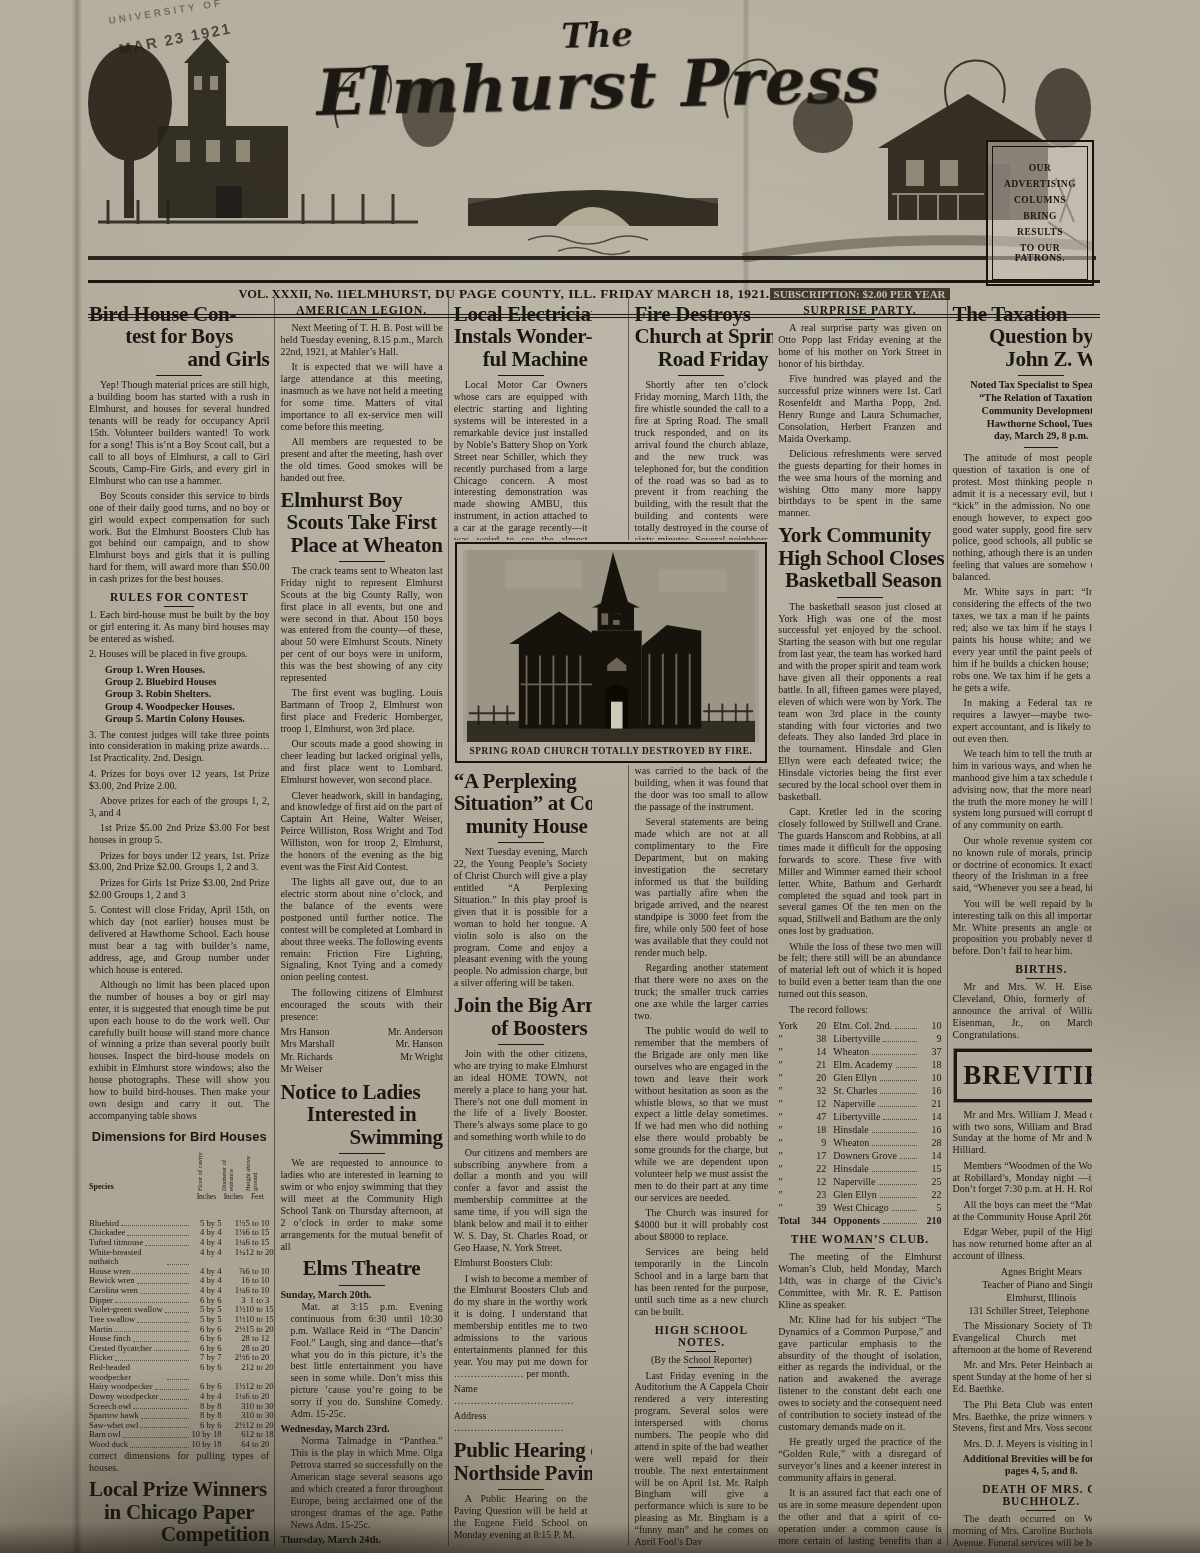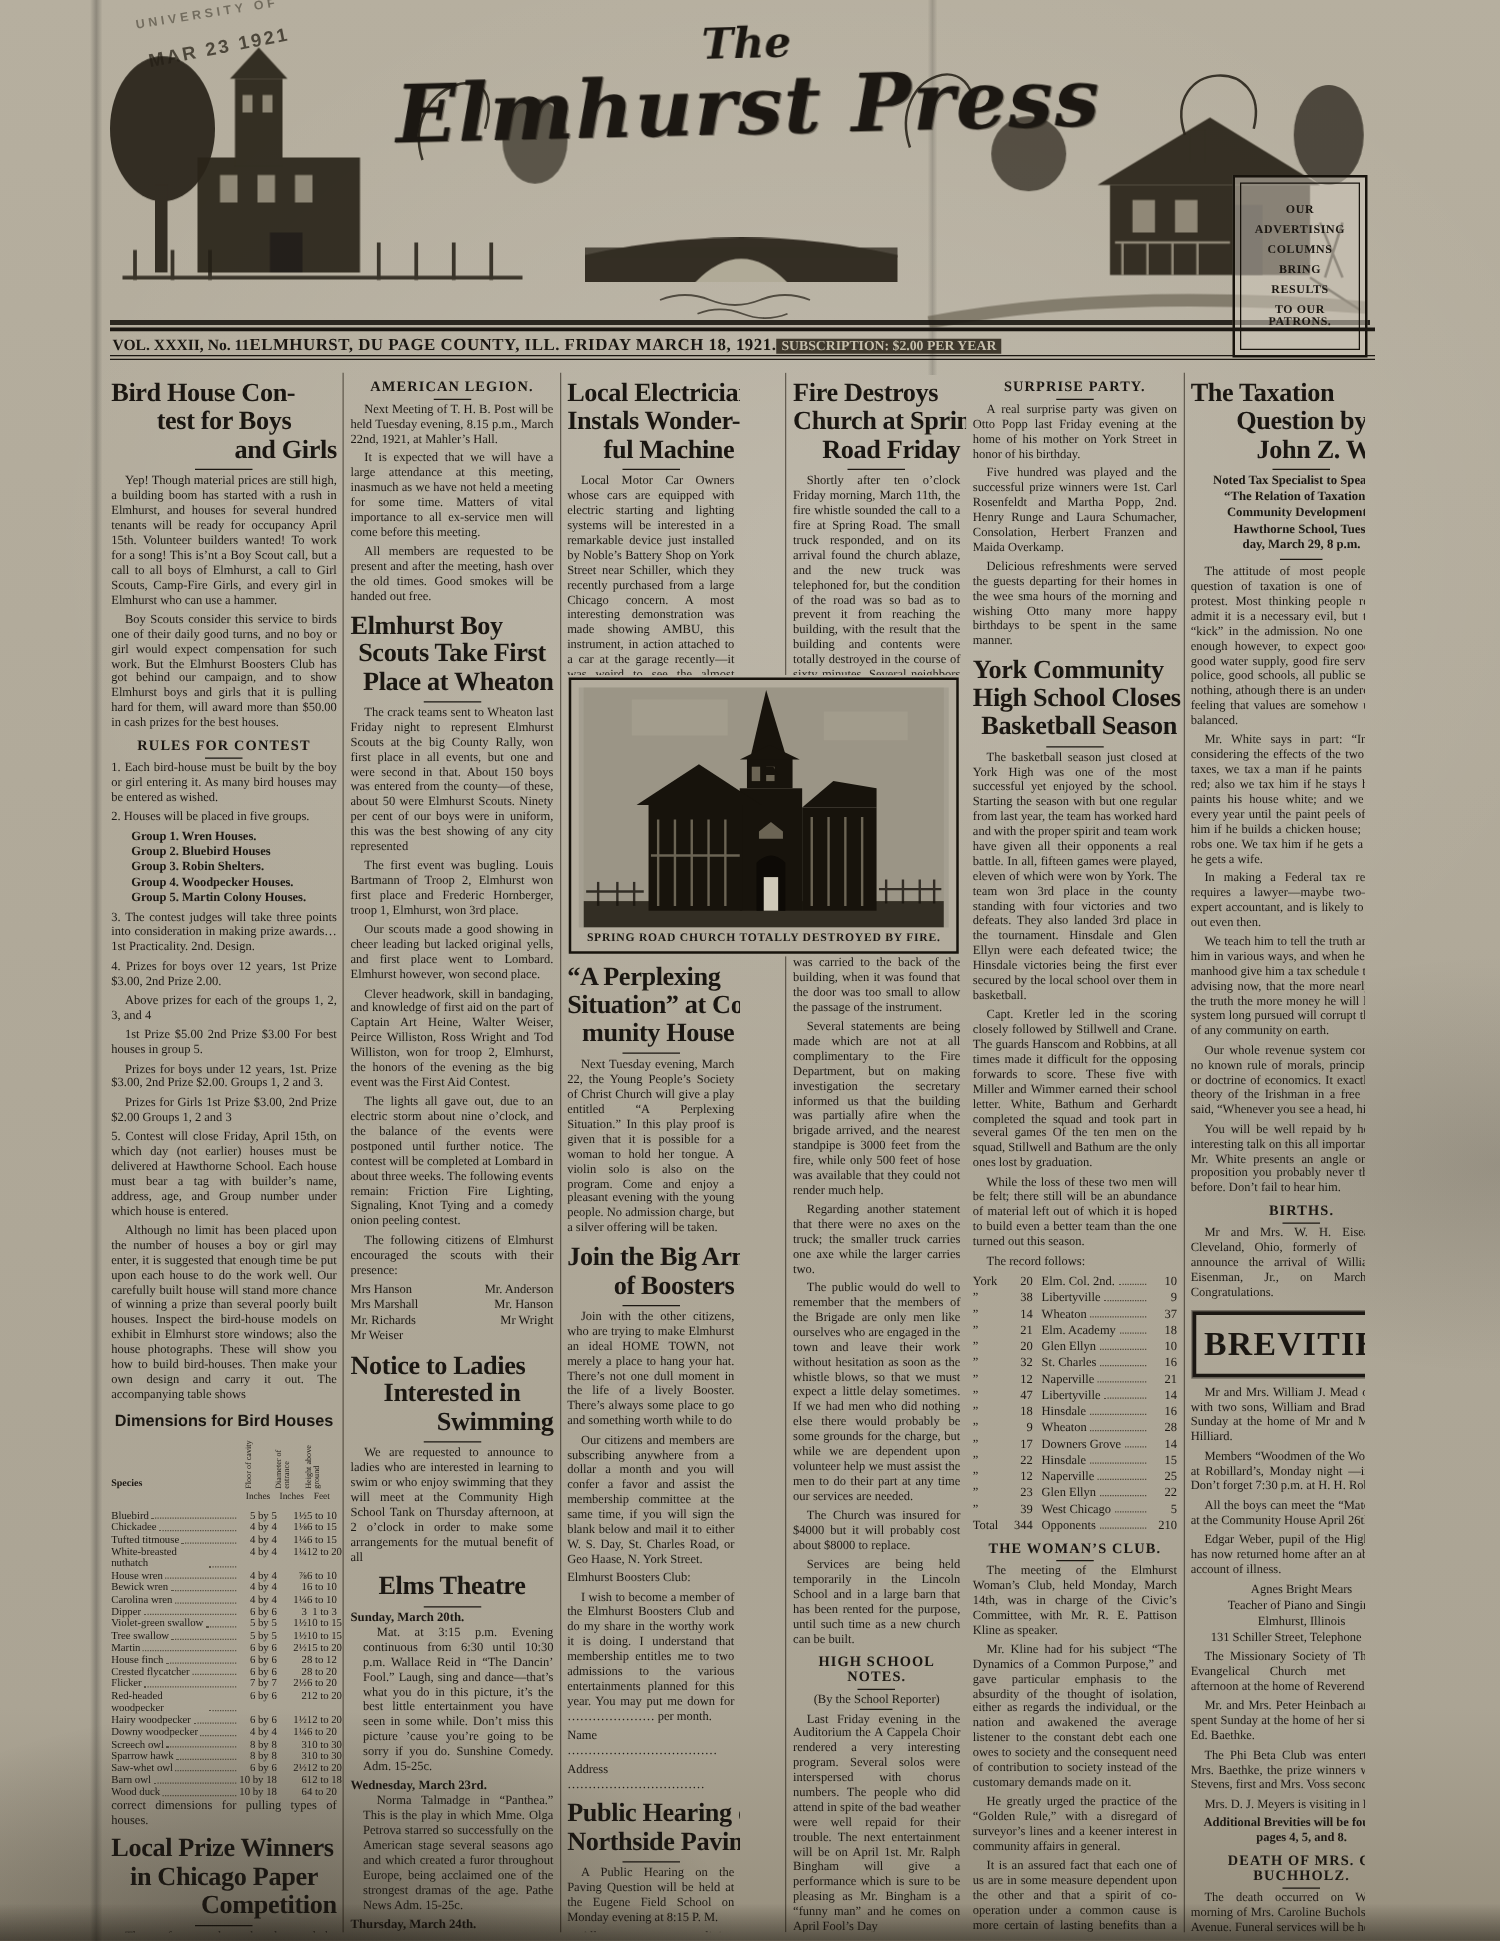--- a/index.html
+++ b/index.html
@@ -27,22 +27,22 @@
   .adbox{position:absolute;right:2px;top:132px;width:96px;border:2px solid #17130c;background:rgba(205,199,186,.55);
     padding:4px;}
   .adbox-in{border:1px solid #17130c;padding:10px 3px;text-align:center;}
   .adbox-in div{font-weight:bold;font-size:9.5px;letter-spacing:.5px;margin:6px 0;}
   .stamp-univ{position:absolute;left:108px;top:6px;transform:rotate(-9deg);font-family:"Liberation Sans",sans-serif;
     font-size:10px;letter-spacing:3px;font-weight:bold;color:rgba(32,26,16,.45);}
   .stamp-date{position:absolute;left:118px;top:30px;transform:rotate(-11deg);font-family:"Liberation Sans",sans-serif;
     font-size:15px;letter-spacing:2px;font-weight:bold;color:rgba(32,26,16,.7);}
 
   
-  .dateline{position:absolute;left:88px;top:262px;width:1008px;display:flex;justify-content:flex-start;
-    align-items:baseline;border-top:3px solid #1b1712;border-bottom:4px double #1b1712;padding:3px 2px 0;}
+  .dateline{position:absolute;left:88px;top:280px;width:1008px;display:flex;justify-content:center;
+    align-items:baseline;border-top:3px solid #1b1712;border-bottom:4px double #1b1712;padding:3px 2px 12px;}
   .dl-left{font-weight:bold;font-size:12.5px;}
   .dl-center{font-weight:bold;font-size:13.5px;letter-spacing:.4px;}
   .dl-right{font-weight:bold;font-size:11px;background:rgba(28,22,12,.78);color:#c6bfac;padding:0 4px;}
 
   
   .cols{position:absolute;left:84px;top:298px;width:1008px;height:1248px;display:flex;overflow:hidden;}
   .col{overflow:hidden;padding:0 5px;}
   .col + .col, .colpair{border-left:1px solid rgba(25,18,10,.55);}
   .colpair{display:flex;flex-direction:column;overflow:hidden;}
   .pair-row{display:flex;height:242px;overflow:hidden;}
@@ -70,38 +70,38 @@
   .centerblk{text-align:center;font-size:10px;line-height:1.3;margin:2px 0 3px;}
   .brevbox{border:3px solid #1b1712;box-shadow:0 0 0 1px rgba(27,23,18,.4);margin:8px 1px 7px;padding:8px 2px;
     text-align:center;font-weight:bold;font-size:27px;letter-spacing:1px;}
 
   
   .bt-title{font-family:"Liberation Sans",sans-serif;font-weight:bold;font-size:13px;text-align:center;margin:7px 0 3px;}
   .bt-head{display:flex;align-items:flex-end;margin-bottom:1px;}
   .bt-head .sp{flex:1;font-size:8px;font-weight:bold;}
   .bt-rot{writing-mode:vertical-rl;transform:rotate(180deg);font-size:6.5px;line-height:1;height:44px;
     width:24px;text-align:left;}
-  .bt-units{display:flex;font-size:7.5px;border-bottom:.5px solid rgba(27,23,18,.0);margin-bottom:6px;font-family:Liberation Serif, serif;}
+  .bt-units{display:flex;font-size:7.5px;border-bottom:.5px solid rgba(27,23,18,.0);margin-bottom:17px;font-family:Liberation Serif, serif;}
   .bt-units .sp{flex:1;}
   .bt-units span{width:24px;text-align:center;}
   .bt-units span.w2{width:30px;}
   .bt-row{display:flex;font-size:8.6px;line-height:1.12;}
   .bt-name{max-width:76px;}
   .bt-lead{flex:1;border-bottom:1px dotted rgba(40,32,20,.65);margin:0 2px 2px;}
   .bt-c{width:24px;text-align:right;white-space:nowrap;}
   .bt-c.w2{width:30px;}
 
   
   .sc-row{display:flex;font-size:10px;line-height:1.3;align-items:baseline;}
   .sc-t{width:30px;}
   .sc-s{width:18px;text-align:right;}
   .sc-n{padding-left:7px;white-space:nowrap;}
   .sc-lead{flex:1;border-bottom:1px dotted rgba(40,32,20,.7);margin:0 3px 3px;}
   .sc-o{width:22px;text-align:right;}
-  .sc-total{font-weight:normal;}
+  .sc-total{font-weight:bold;}
 
   
   .photo{margin:2px auto 2px;width:296px;border:2px solid #17130c;background:#b3ac9d;padding:6px 6px 3px;}
   .photo svg{display:block;width:100%;height:192px;background:#a49e90;}
   .photo figcaption{font-weight:bold;font-size:9.3px;letter-spacing:.6px;text-align:center;padding:4px 0 2px;}
 </style>
 </head>
 <body>
 
 <div class="page">

